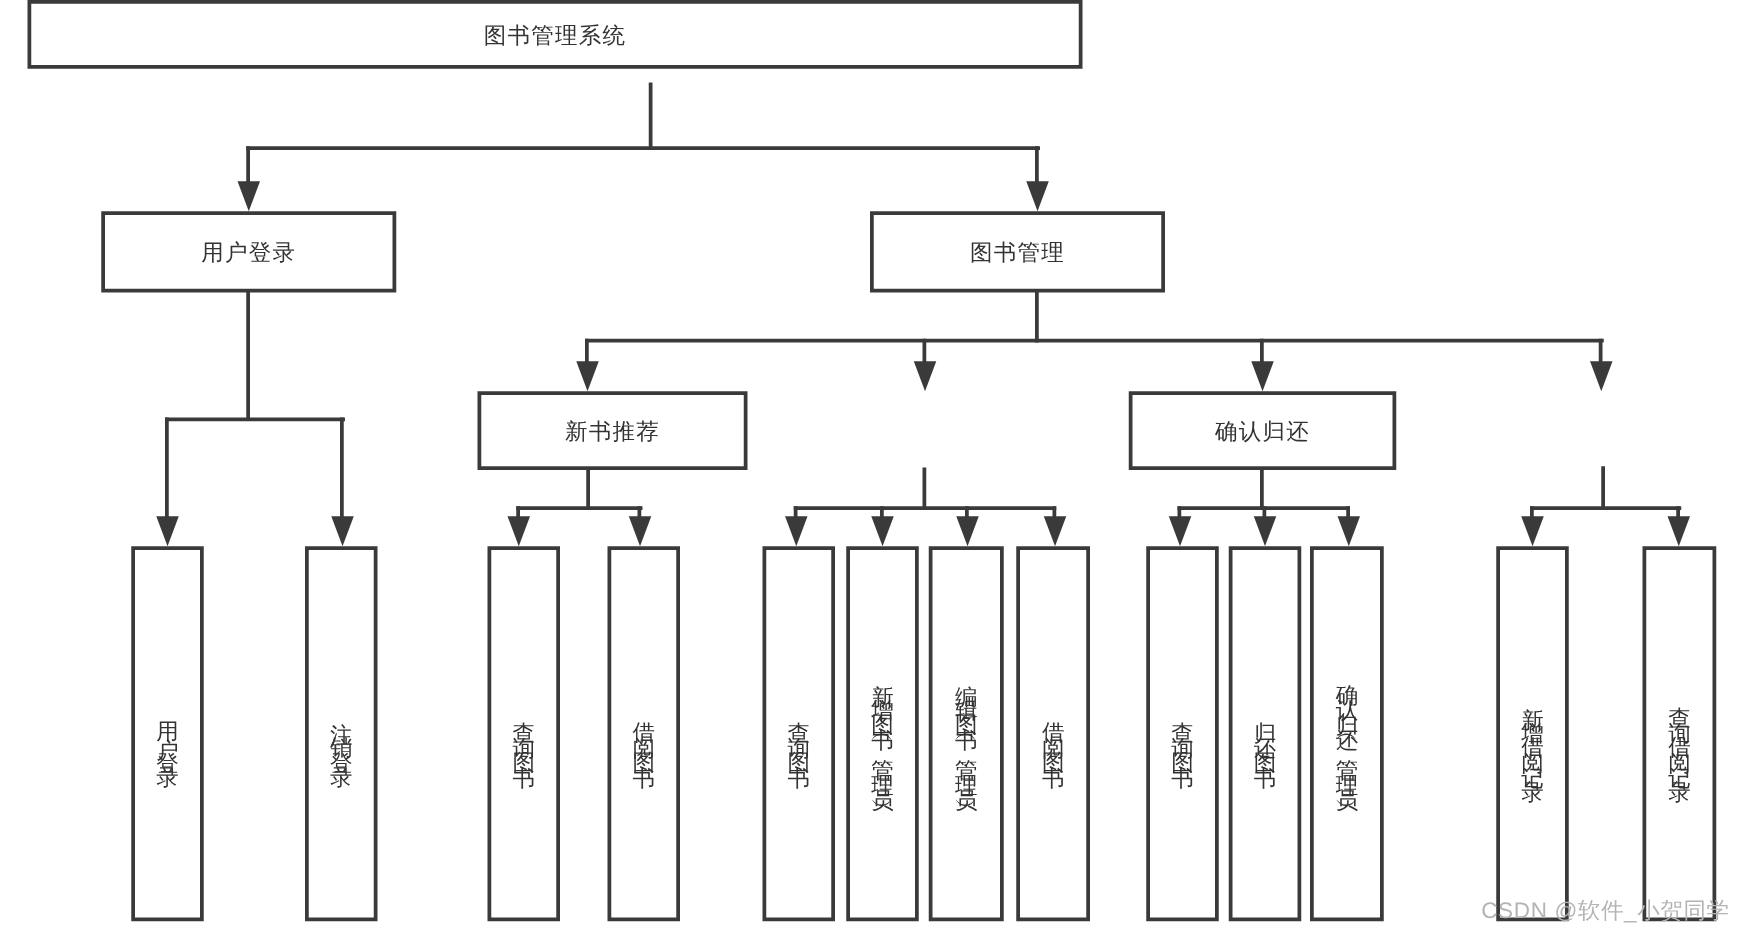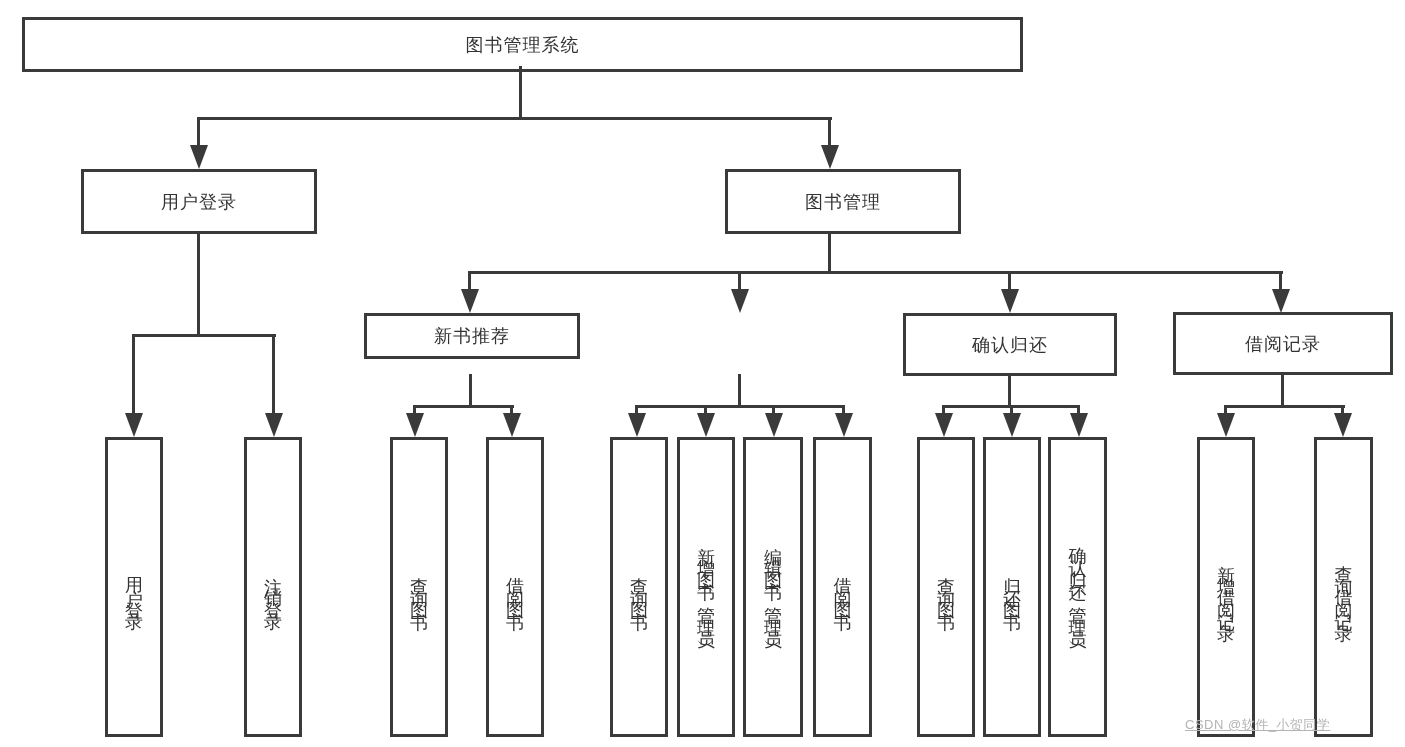--- a/index.html
+++ b/index.html
@@ -39,65 +39,63 @@
   .h{position:absolute;height:3px;background:var(--line);}
   .arw{
     position:absolute;width:0;height:0;
     border-left:9px solid transparent;
     border-right:9px solid transparent;
     border-top:24px solid var(--line);
   }
   .watermark{
     position:absolute;
     left:1185px;top:716px;
-    font-size:13px;
+    font-size:18px;
     color:var(--wm);
     white-space:nowrap;
     letter-spacing:0.5px;
-    text-decoration:underline;
   }
 </style>
 </head>
 <body>
 
 <div id="canvas">
 
-  <div class="node" style="left:22px;top:17px;width:1001px;height:55px">图书管理系统</div>
+  <div class="node" style="left:22px;top:0;width:844px;height:55px">图书管理系统</div>
 
   <div class="v" style="left:519px;top:66px;height:53px"></div>
   <div class="h" style="left:197px;top:117px;width:635px"></div>
   <div class="v" style="left:197px;top:117px;height:33px"></div>
   <div class="arw" style="left:190px;top:145px"></div>
   <div class="v" style="left:828px;top:117px;height:33px"></div>
   <div class="arw" style="left:821px;top:145px"></div>
 
   <div class="node" style="left:81px;top:169px;width:236px;height:65px">用户登录</div>
-  <div class="node" style="left:725px;top:169px;width:236px;height:65px">图书管理</div>
+  <div class="node" style="left:696px;top:169px;width:236px;height:65px">图书管理</div>
 
   <div class="v" style="left:197px;top:232px;height:104px"></div>
   <div class="h" style="left:132px;top:334px;width:144px"></div>
   <div class="v" style="left:132px;top:334px;height:82px"></div>
   <div class="arw" style="left:125px;top:413px"></div>
   <div class="v" style="left:272px;top:334px;height:82px"></div>
   <div class="arw" style="left:265px;top:413px"></div>
 
   <div class="v" style="left:828px;top:232px;height:42px"></div>
   <div class="h" style="left:468px;top:271px;width:815px"></div>
   <div class="v" style="left:468px;top:271px;height:22px"></div>
   <div class="arw" style="left:461px;top:289px"></div>
   <div class="v" style="left:738px;top:271px;height:22px"></div>
   <div class="arw" style="left:731px;top:289px"></div>
   <div class="v" style="left:1008px;top:271px;height:22px"></div>
   <div class="arw" style="left:1001px;top:289px"></div>
   <div class="v" style="left:1279px;top:271px;height:22px"></div>
   <div class="arw" style="left:1272px;top:289px"></div>
 
-  <div class="node" style="left:364px;top:313px;width:216px;height:46px">新书推荐</div>
+  <div class="node" style="left:382px;top:313px;width:216px;height:63px">新书推荐</div>
   <div class="node" style="left:903px;top:313px;width:214px;height:63px">确认归还</div>
-  <div class="node" style="left:1173px;top:312px;width:220px;height:63px">借阅记录</div>
 
   <div class="v" style="left:469px;top:374px;height:33px"></div>
   <div class="h" style="left:413px;top:405px;width:101px"></div>
   <div class="v" style="left:413px;top:405px;height:14px"></div>
   <div class="arw" style="left:406px;top:413px"></div>
   <div class="v" style="left:510px;top:405px;height:14px"></div>
   <div class="arw" style="left:503px;top:413px"></div>
 
   <div class="v" style="left:738px;top:374px;height:33px"></div>
   <div class="h" style="left:635px;top:405px;width:210px"></div>

